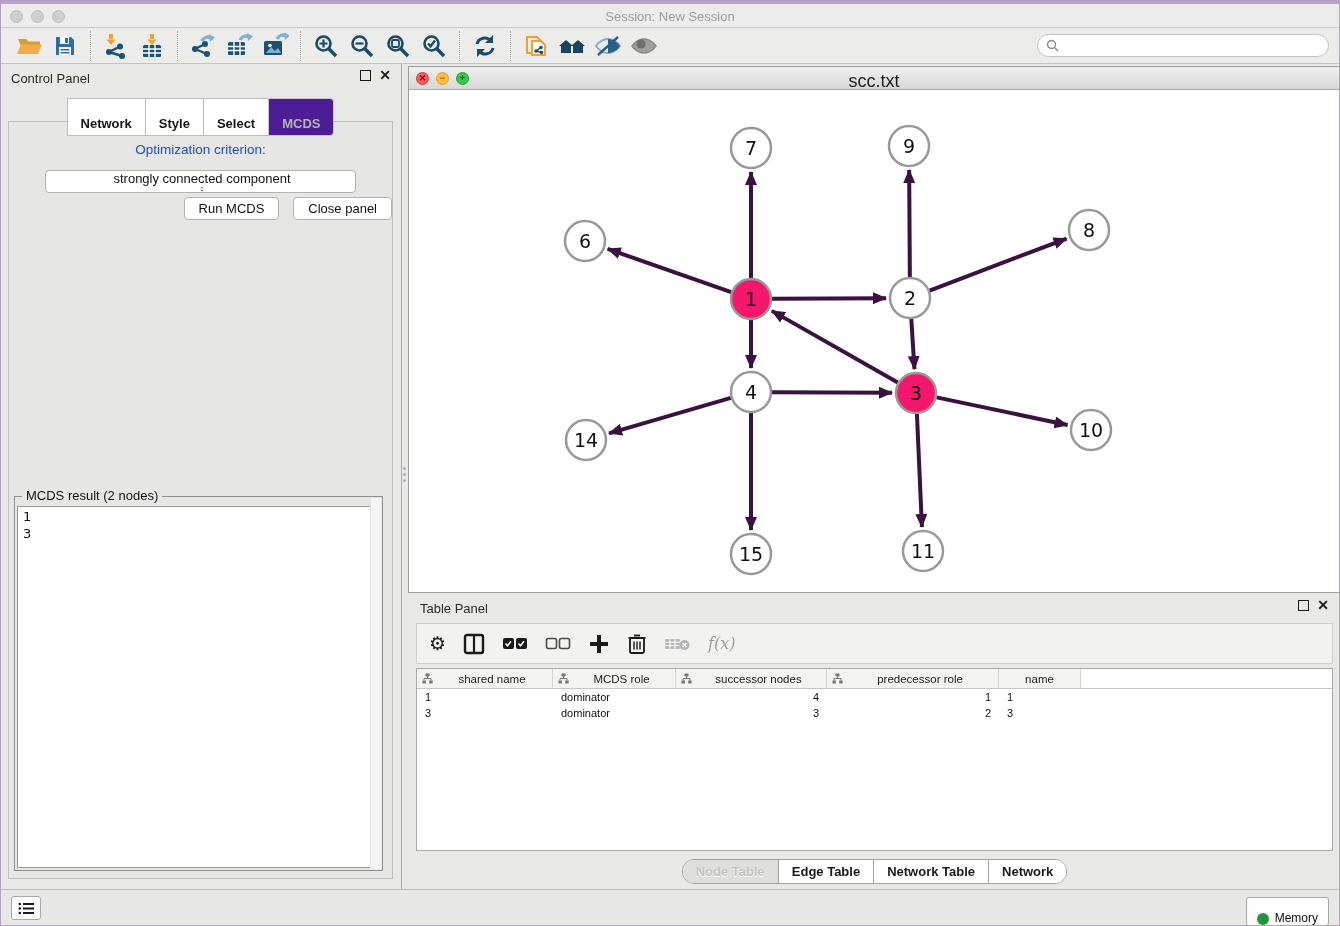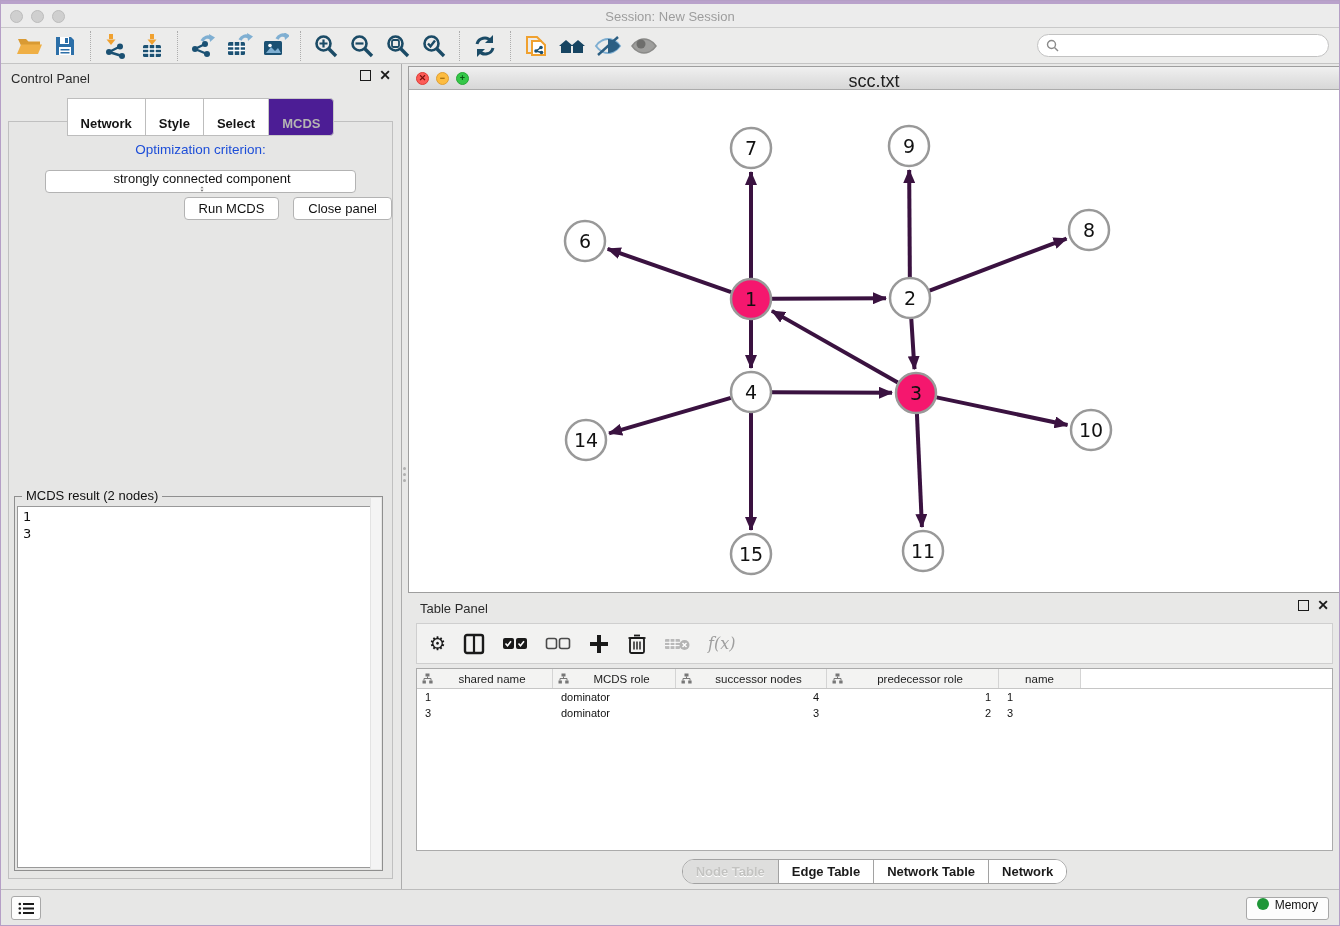--- a/index.html
+++ b/index.html
@@ -68,21 +68,21 @@
   .tt-cell { padding:0 8px; color:#111; overflow:hidden; white-space:nowrap; }
   .tp-tabs { position:absolute; bottom:7px; left:0; right:0; display:flex; justify-content:center; }
   .seg-ctl { display:inline-flex; border:1px solid #A2A2A2; border-radius:12px; overflow:hidden; background:#FFF; }
   .seg { padding:4px 13px; font-size:13px; font-weight:600; color:#1A1A1A; border-left:1px solid #A2A2A2; background:#FFF; }
   .seg:first-child { border-left:none; }
   .seg.disabled { background:#DEDEDD; color:#C3C3C1; text-shadow:0 1px 0 #FFFFFF; }
 
   
   .statusbar { position:absolute; bottom:0; left:0; right:0; height:36px; background:#E7E7E6; border-top:1px solid #BCBCBC; }
   .task-btn { position:absolute; left:10px; top:6px; width:30px; height:24px; background:#FDFDFD; border:1px solid #A8A8A8; border-radius:3px; display:flex; align-items:center; justify-content:center; }
-  .memory-btn { position:absolute; right:10px; top:7px; height:23px; background:#FDFDFD; border:1px solid #A8A8A8; border-radius:3px; display:flex; align-items:flex-start; gap:6px; padding:0 10px; font-size:12px; color:#111; }
+  .memory-btn { position:absolute; right:10px; top:7px; height:29px; background:#FDFDFD; border:1px solid #A8A8A8; border-radius:3px; display:flex; align-items:flex-end; gap:6px; padding:0 10px; font-size:12px; color:#111; }
   .mem-dot { width:12px; height:12px; border-radius:50%; background:#1F9638; }
 
   .fx { font-family:"DejaVu Serif",serif; font-style:italic; font-size:16px; color:#9E9E9E; }
   .gear-glyph { font-size:19px; color:#1A1A1A; line-height:1; }
 </style>
 </head>
 <body>
 
 <div class="app">
   <div class="top-accent"></div>

